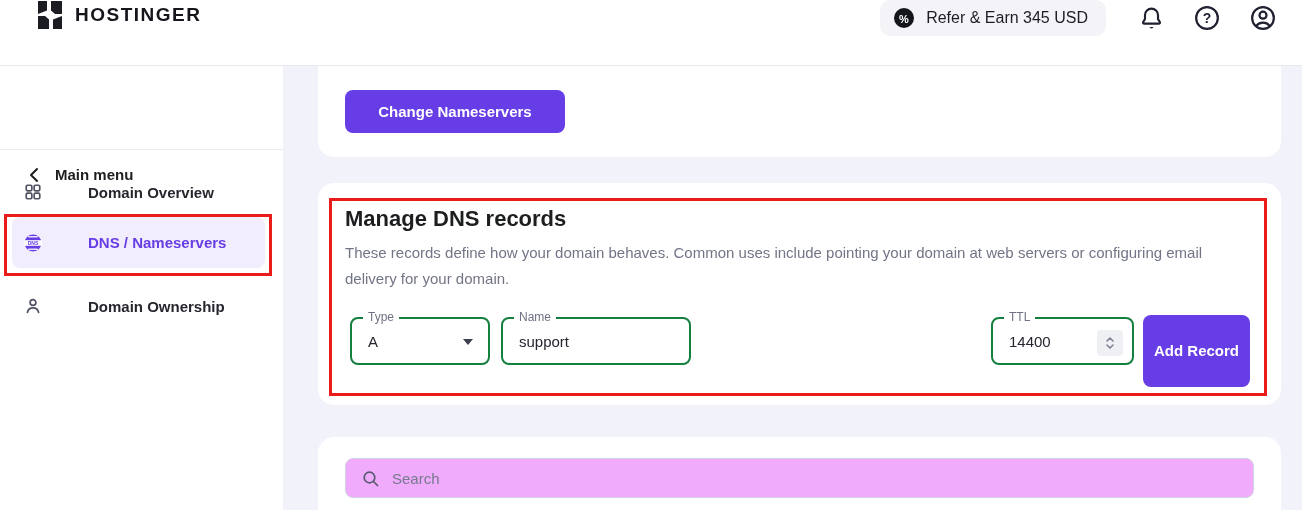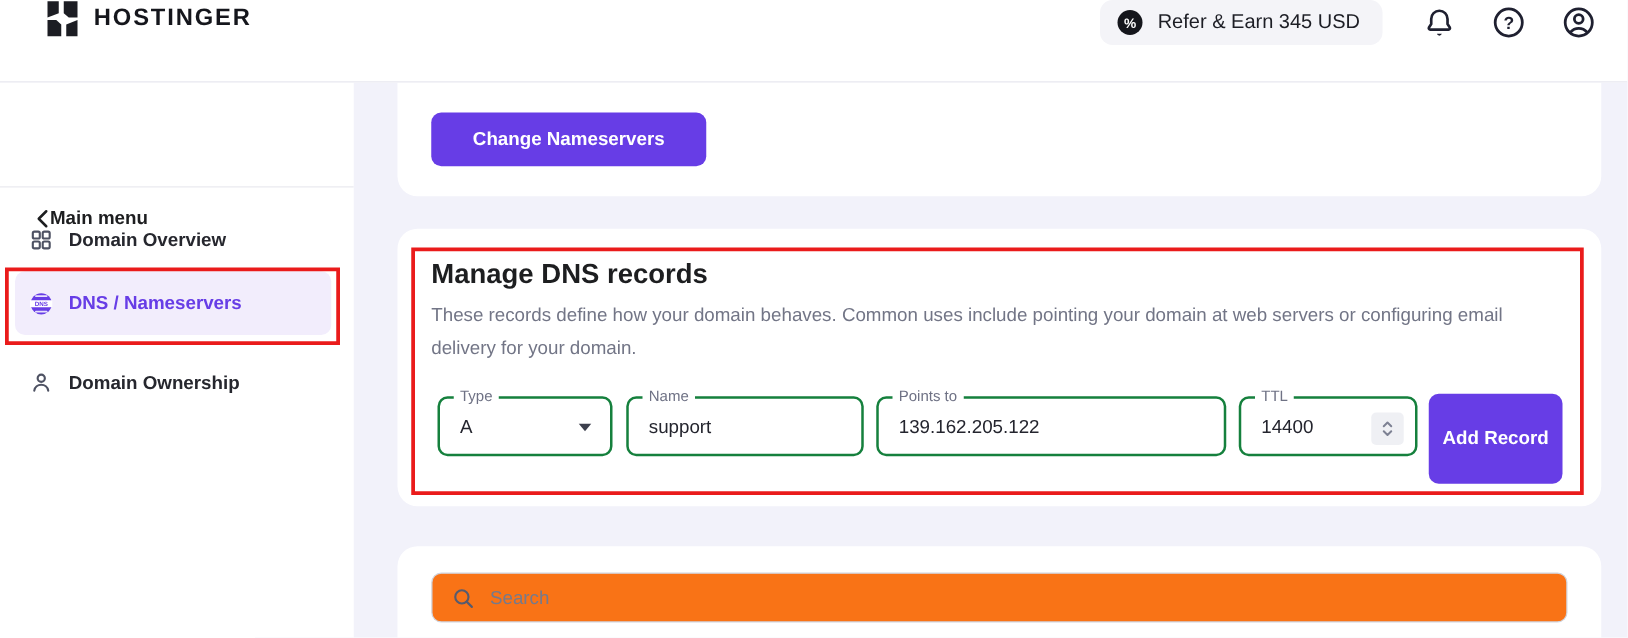--- a/index.html
+++ b/index.html
@@ -22,26 +22,26 @@
     display:flex; align-items:center; gap:10px;
     background:#f4f4f8; border:none; border-radius:10px;
     height:36px; padding:0 18px 0 12px; font-size:16px; color:#1d1e25;
     font-family:inherit; cursor:pointer; margin-right:4px;
   }
   .icon-btn { background:none; border:none; cursor:pointer; width:30px; height:30px;
     display:flex; align-items:center; justify-content:center; padding:0; }
   
   .sidebar { position:absolute; left:0; top:66px; width:283px; height:444px; background:#fff; }
   .main-menu { position:absolute; left:28px; top:100px; display:flex; align-items:center;
-    gap:0; font-size:15px; font-weight:600; color:#1d1e20; cursor:pointer; }
+    gap:15px; font-size:15px; font-weight:600; color:#1d1e20; cursor:pointer; }
   .side-divider { position:absolute; left:0; top:83px; width:283px; height:1px; background:#eaeaf0; }
   .side-item { position:absolute; left:12px; width:253px; height:36px; border-radius:8px;
     display:flex; align-items:center; gap:13px; padding-left:12px; cursor:pointer;
     font-size:15px; font-weight:600; color:#26272e; }
-  .side-item .lbl { white-space:nowrap; }
+  .side-item .lbl { white-space:nowrap;margin-left:33px; }
   .item-overview  { top:108px; }
   .item-dns       { top:151px; height:51px; background:#f2edfc; color:#673de6; }
   .item-ownership { top:222px; }
   
   .main { position:absolute; left:283px; top:66px; width:1019px; height:444px; background:#f2f2fa; }
   .card { position:absolute; left:35px; width:963px; background:#fff; border-radius:16px; }
   .card-nameservers { top:0; height:91px; border-radius:0 0 16px 16px; }
   .btn-primary {
     background:#673de6; color:#fff; border:none; border-radius:8px;
     font-family:inherit; font-size:15px; font-weight:700; cursor:pointer;
@@ -67,21 +67,21 @@
   .fvalue { font-size:15px; color:#24252e; }
   .caret { position:absolute; right:15px; top:20px; width:0; height:0;
     border-left:5.5px solid transparent; border-right:5.5px solid transparent;
     border-top:6.5px solid #3c3f4d; }
   .stepper { position:absolute; right:9px; top:11px; width:26px; height:26px;
     background:#eff0f4; border-radius:4px; display:flex; align-items:center;
     justify-content:center; cursor:pointer; }
   .btn-add { position:absolute; left:825px; top:0; width:107px; height:72px; line-height:22px; padding:0 5px; }
   .card-records { top:371px; height:160px; }
   .search-box { position:absolute; left:27px; top:21px; width:909px; height:40px;
-    border:1px solid #d0d4de; border-radius:8px; background:#f97316; }
+    border:1px solid #d0d4de; border-radius:8px; background:#f0abfc; }
   .search-box svg { position:absolute; left:16px; top:11px; }
   .search-box input { position:absolute; inset:0; border:none; background:transparent;
     padding:0 16px 0 46px; font-family:inherit; font-size:15px; color:#24252e;
     outline:none; width:100%; border-radius:8px; }
   .search-box input::placeholder { color:#757a8d; opacity:1; }
   
   .annot { position:absolute; border:3px solid #ea1b1b; z-index:20; pointer-events:none; }
   .annot-sidebar { left:4px; top:214px; width:268px; height:62px; }
   .annot-main    { left:329px; top:198px; width:938px; height:198px; }
 </style>
@@ -202,24 +202,20 @@
         <span class="flabel">Type</span>
         <span class="fvalue">A</span>
         <span class="caret"></span>
       </div>
 
       <div class="field field-name">
         <span class="flabel">Name</span>
         <input value="support" style="">
       </div>
 
-      <div class="field field-points">
-        <span class="flabel">Points to</span>
-        <input value="139.162.205.122" style="">
-      </div>
 
       <div class="field field-ttl">
         <span class="flabel">TTL</span>
         <input value="14400" style="">
         <span class="stepper">
           <svg width="12" height="14" viewBox="0 0 12 14" fill="none" stroke="#7d8193" stroke-width="1.6" stroke-linecap="round" stroke-linejoin="round">
             <path d="M3 5l3-3 3 3"></path>
             <path d="M3 9l3 3 3-3"></path>
           </svg>
         </span>

